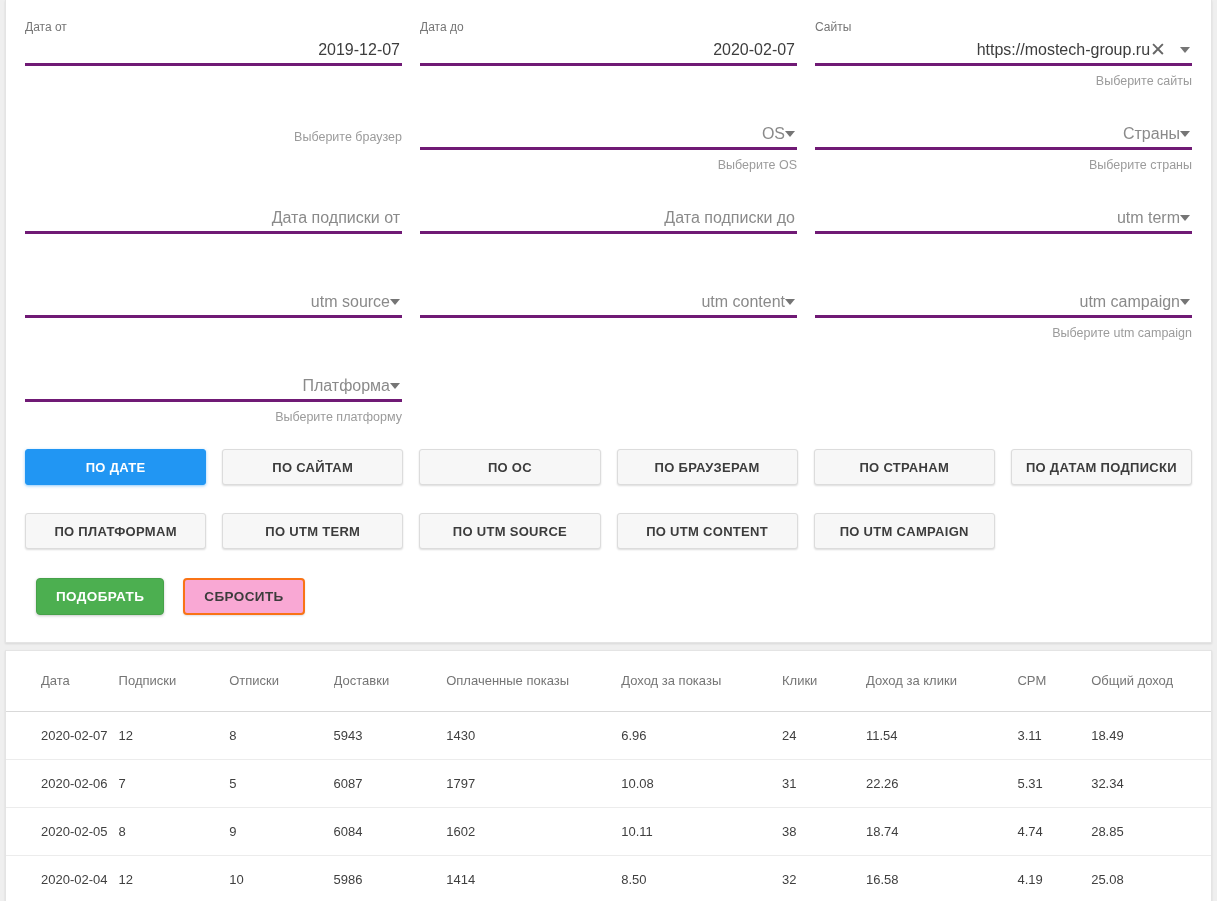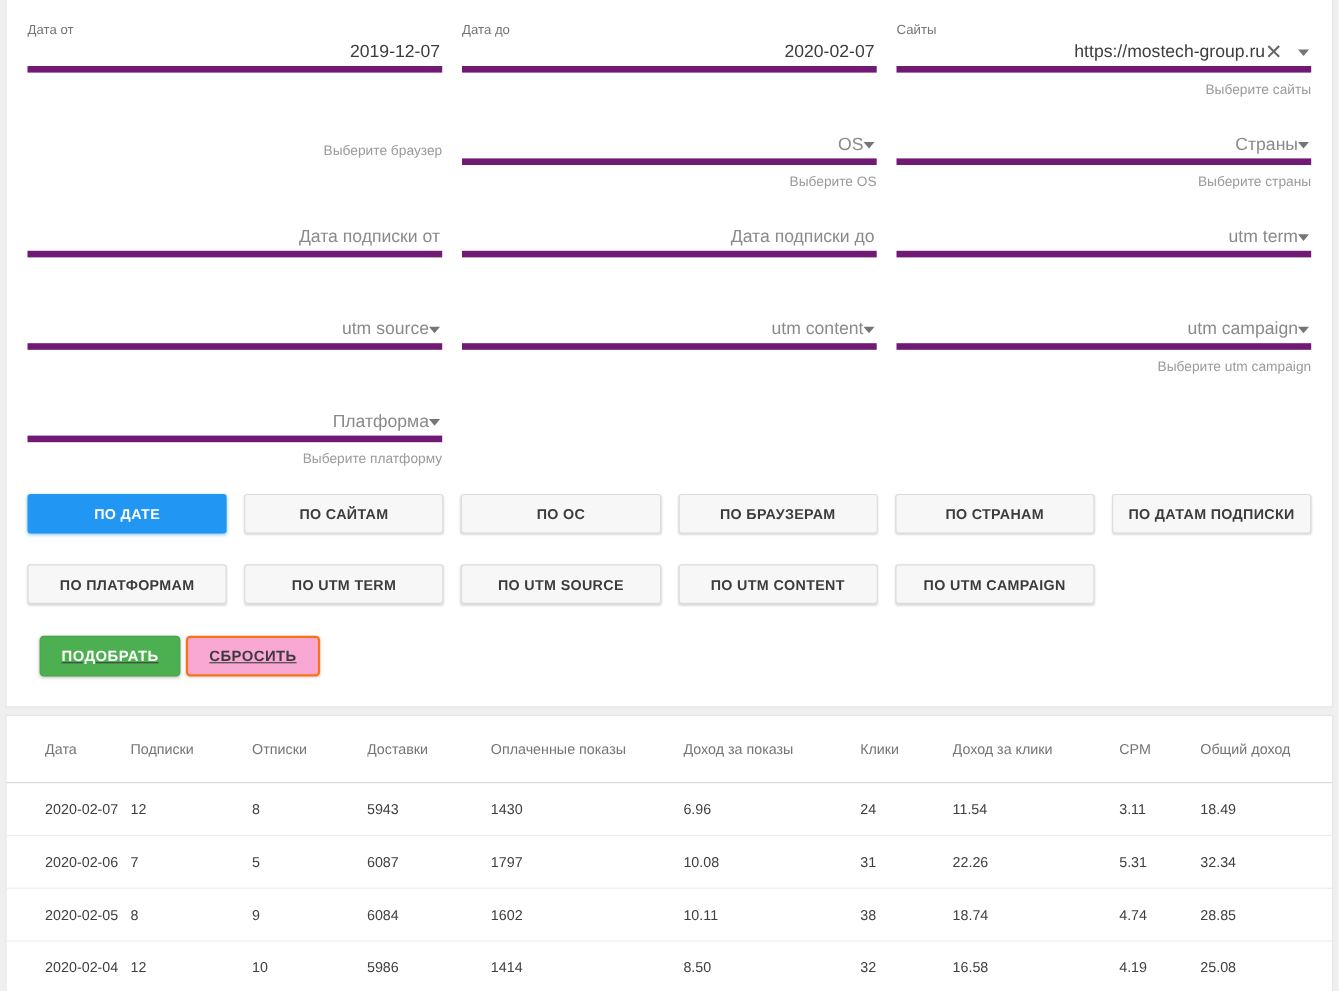--- a/index.html
+++ b/index.html
@@ -44,21 +44,21 @@
     position:absolute;
     top:0; left:0;
     font-size:12px;
     color:#757575;
     line-height:14px;
   }
   .control {
     display:flex;
     align-items:center;
     height:28px;
-    border-bottom:6px solid #701a75;
+    border-bottom:3px solid #701a75;
     padding-bottom:2px;
   }
   .control .text { flex:1; font-size:16px; color:#3d3d3d; }
   .control .text.placeholder { color:#8a8a8a; }
   .icons { display:flex; align-items:center; gap:14px; padding-right:2px; }
   .clear-x {
     font-size:19px;
     color:#666;
     line-height:1;
     cursor:pointer;
@@ -103,22 +103,21 @@
     border-color:#2196f3;
     color:#fff;
     box-shadow:0 1px 3px rgba(33,150,243,0.5);
   }
 
   
   .actions {
     margin-top:29px;
     padding-left:11px;
     display:flex;
-    gap:5px;
-    text-decoration:underline;
+    gap:19px;
   }
   .btn {
     height:37px;
     padding:0 19px;
     border-radius:4px;
     font-family:"Liberation Sans", sans-serif;
     font-size:13.5px;
     font-weight:700;
     letter-spacing:0.4px;
     text-transform:uppercase;

